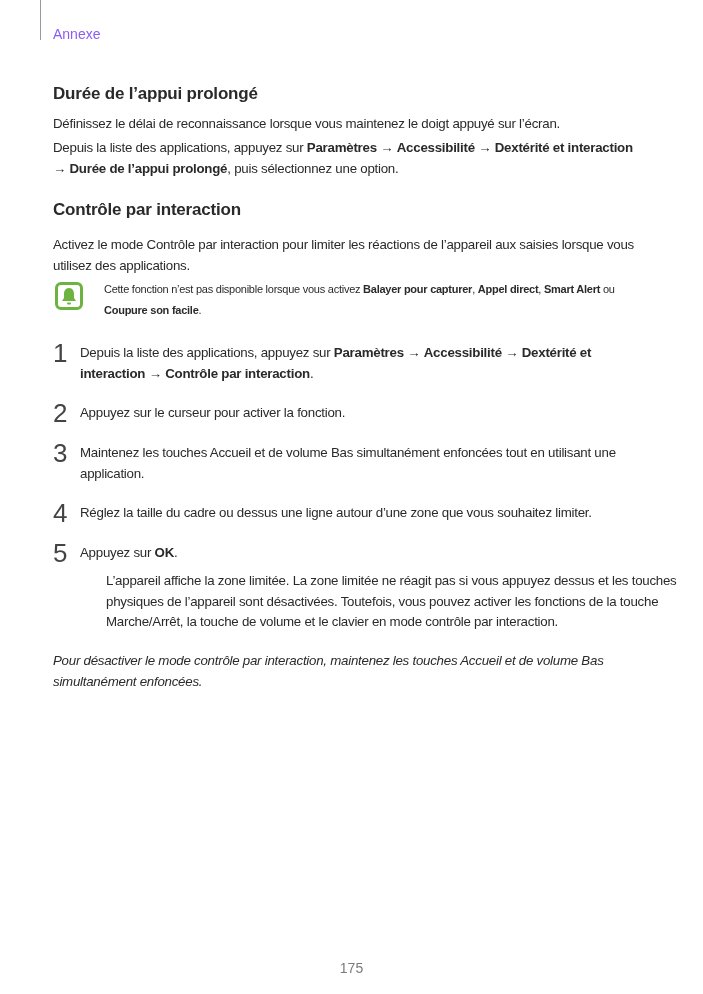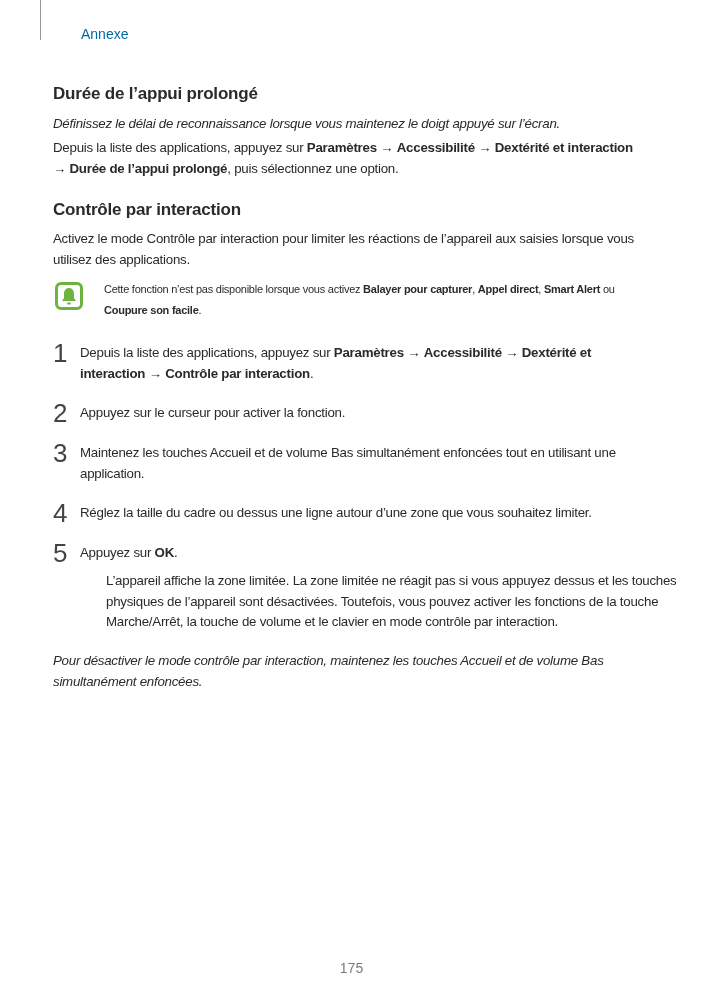--- a/index.html
+++ b/index.html
@@ -1,47 +1,47 @@
 <!DOCTYPE html>
 <html><head>
 <meta charset="utf-8">
 <style>
   html, body { margin: 0; padding: 0; background: #ffffff; }
   body { width: 703px; height: 994px; position: relative; overflow: hidden;
          font-family: "Liberation Sans", sans-serif; color: #2a2a2a; }
   .vline { position: absolute; left: 40px; top: 0; width: 1px; height: 40px; background: #9a9a9a; }
-  .header { position: absolute; left: 53px; top: 26px; font-size: 14px; color: #0369a1; margin-left: 28px; }
+  .header { position: absolute; left: 53px; top: 26px; font-size: 14px; color: #8b5cf6; }
   .h2 { position: absolute; left: 53px; font-size: 17px; font-weight: bold; color: #2a2a2a; letter-spacing: -0.2px; }
   .p { position: absolute; left: 53px; width: 605px; font-size: 13.3px; line-height: 20.5px; color: #2a2a2a; letter-spacing: -0.25px; }
   .p b { font-weight: bold; }
   .note-icon { position: absolute; left: 55px; top: 282px; width: 28px; height: 28px; box-sizing: border-box;
                border: 3px solid #6cb33f; border-radius: 6px; background: #fff; }
   .note-icon svg { position: absolute; left: 3px; top: 2px; }
   .note { position: absolute; left: 104px; top: 279px; width: 540px; font-size: 11px; line-height: 20.5px; letter-spacing: -0.25px; }
   .step-num { position: absolute; left: 53px; font-size: 26px; color: #444; font-weight: normal; line-height: 26px; }
   .step-text { position: absolute; left: 80px; width: 575px; font-size: 13.3px; line-height: 20.5px; letter-spacing: -0.25px; }
   .page-num { position: absolute; left: 0; width: 703px; top: 960px; text-align: center; font-size: 14px; color: #7a7a7a; }
 </style>
 </head>
 <body>
 
 <div class="vline"></div>
 <div class="header">Annexe</div>
 
 <div class="h2" style="top:84px;">Durée de l’appui prolongé</div>
 
-<div class="p" style="top:114px;font-style:italic;">Définissez le délai de reconnaissance lorsque vous maintenez le doigt appuyé sur l’écran.</div>
+<div class="p" style="top:114px;">Définissez le délai de reconnaissance lorsque vous maintenez le doigt appuyé sur l’écran.</div>
 
 <div class="p" style="top:138px;">
   <span>Depuis la liste des applications, appuyez sur </span><b>Paramètres</b><span> → </span><b>Accessibilité</b><span> → </span><b>Dextérité et interaction</b><br><span>→ </span><b>Durée de l’appui prolongé</b><span>, puis sélectionnez une option.</span>
 </div>
 
 <div class="h2" style="top:200px;">Contrôle par interaction</div>
 
-<div class="p" style="top:229px;">Activez le mode Contrôle par interaction pour limiter les réactions de l’appareil aux saisies lorsque vous utilisez des applications.</div>
+<div class="p" style="top:235px;">Activez le mode Contrôle par interaction pour limiter les réactions de l’appareil aux saisies lorsque vous utilisez des applications.</div>
 
 <div class="note-icon">
   <svg width="16" height="19" viewBox="0 0 16 19">
     <path d="M8 1 C4.5 1 3 4 3 7 L3 11 L1 14 L15 14 L13 11 L13 7 C13 4 11.5 1 8 1 Z" fill="#6cb33f"></path>
     <rect x="6" y="15.5" width="4" height="2" rx="1" fill="#6cb33f"></rect>
   </svg>
 </div>
 <div class="note">
   <span>Cette fonction n’est pas disponible lorsque vous activez </span><b>Balayer pour capturer</b><span>, </span><b>Appel direct</b><span>, </span><b>Smart Alert</b><span> ou </span><b>Coupure son facile</b><span>.</span>
 </div>

